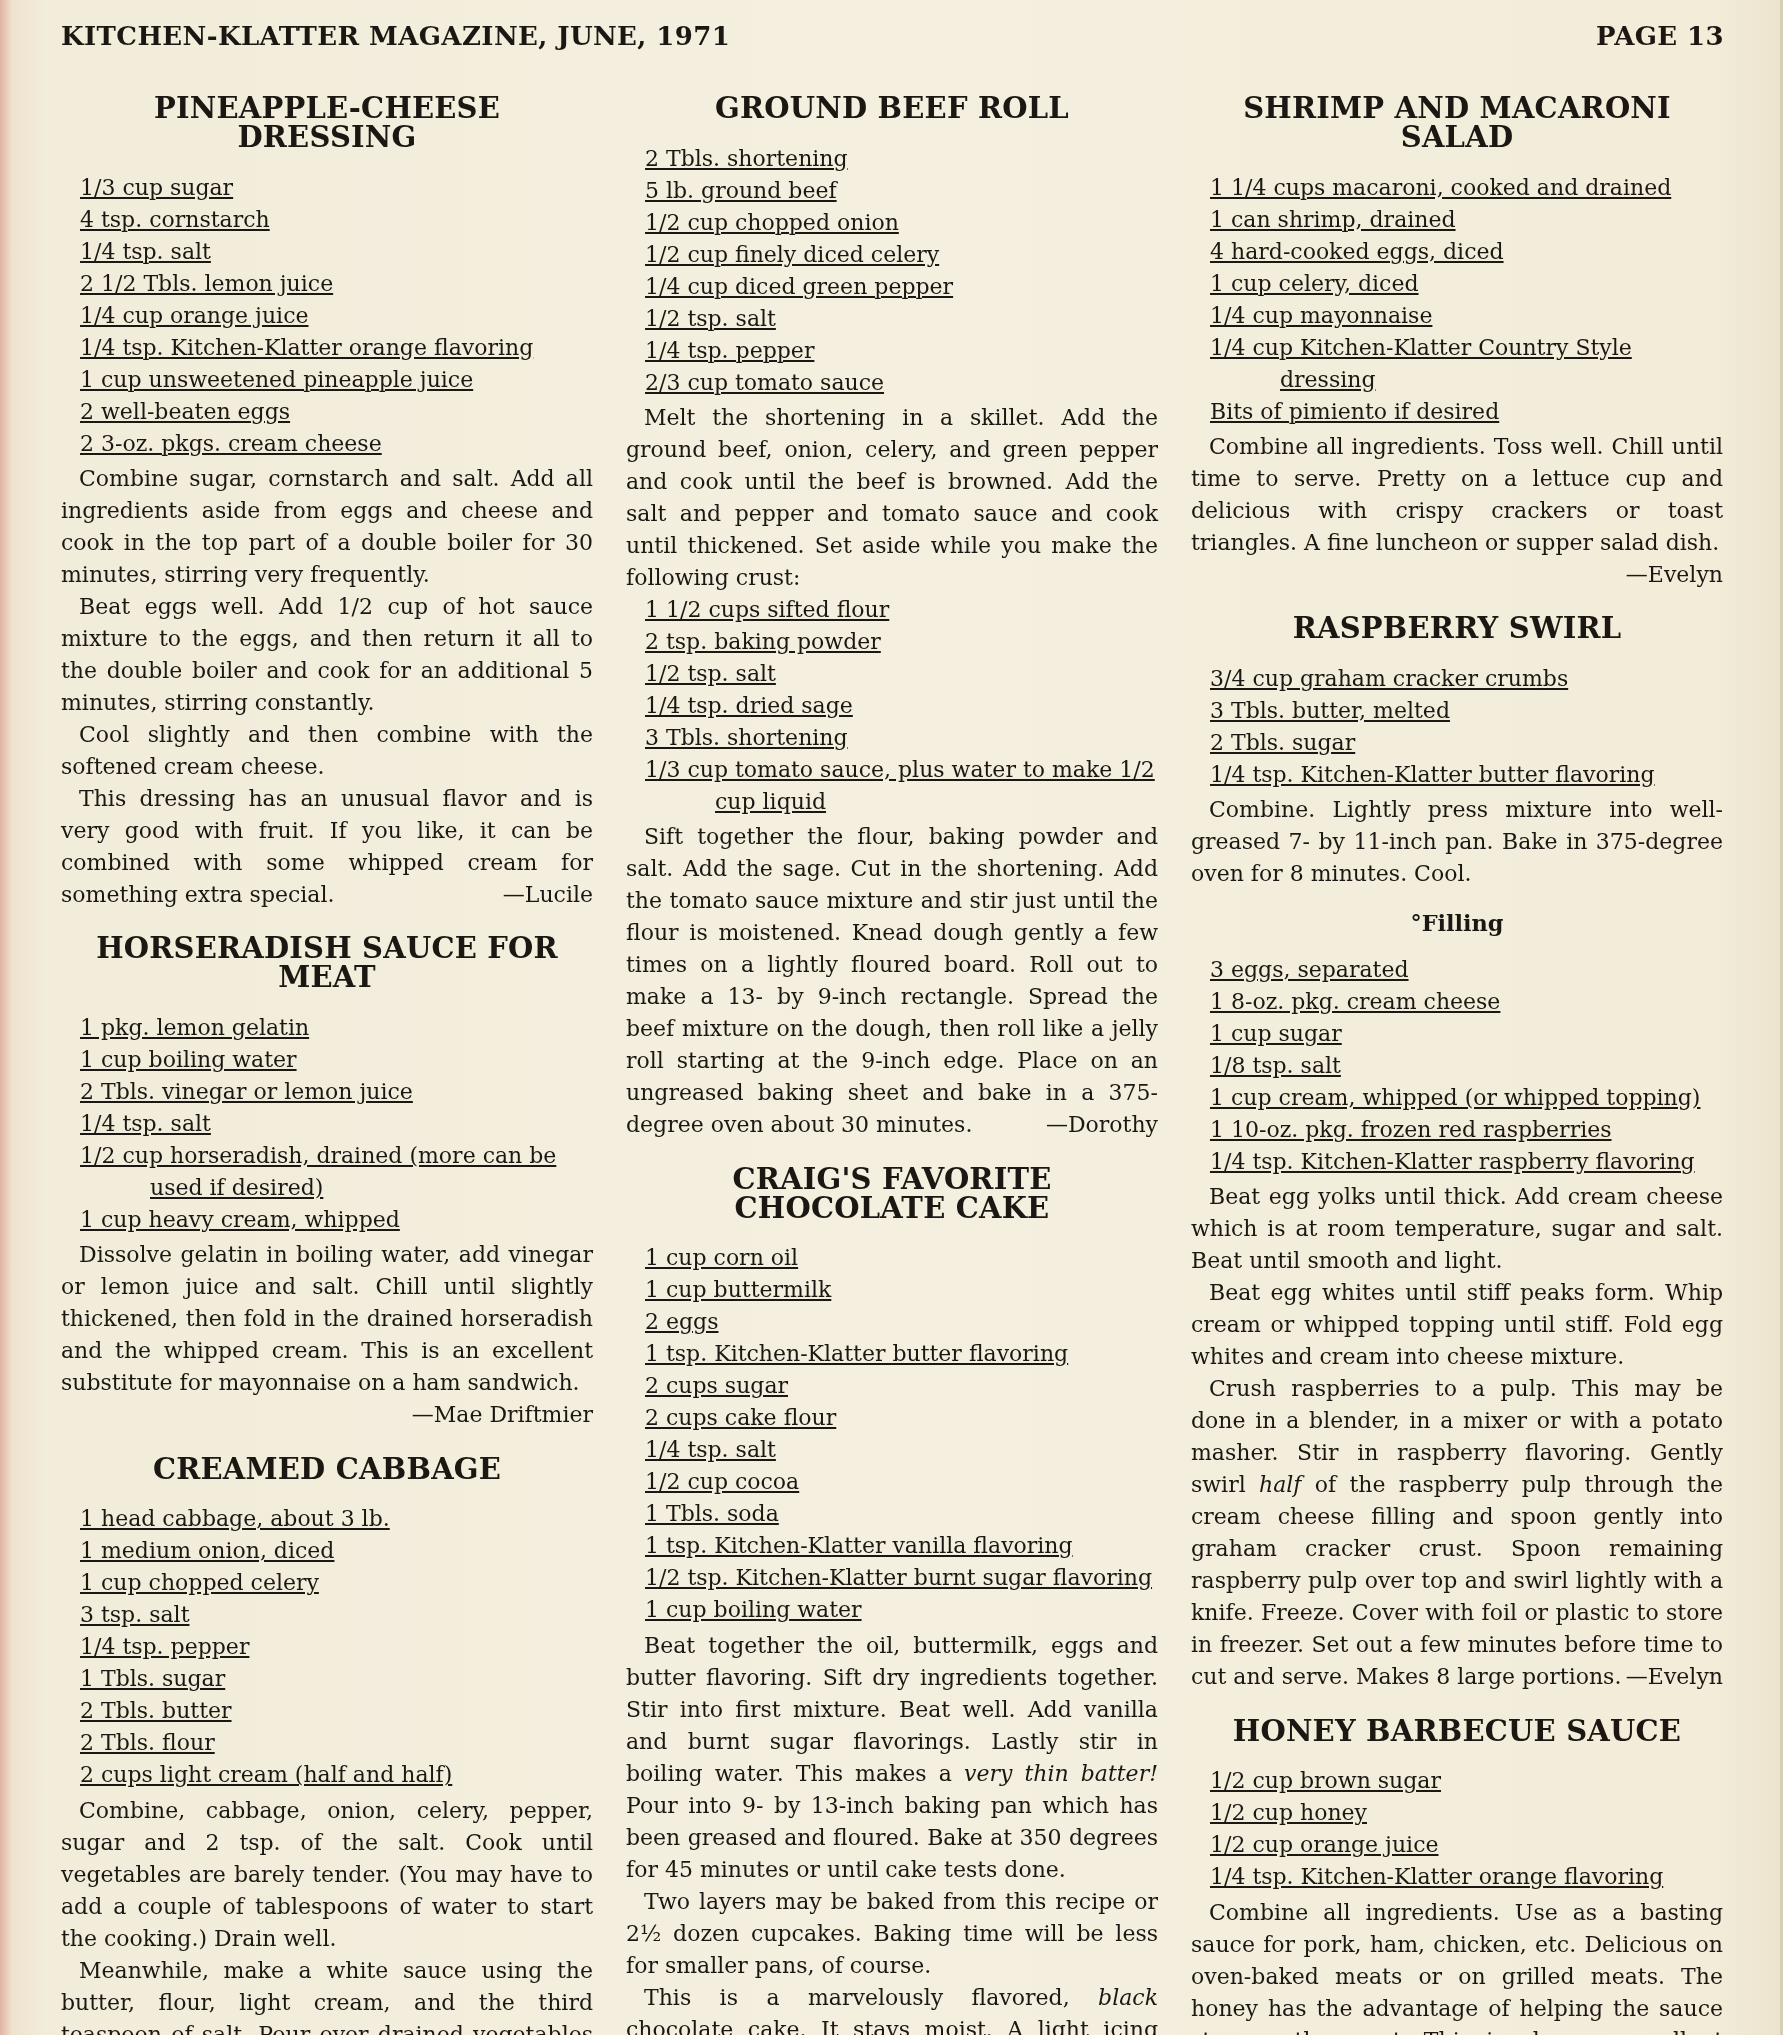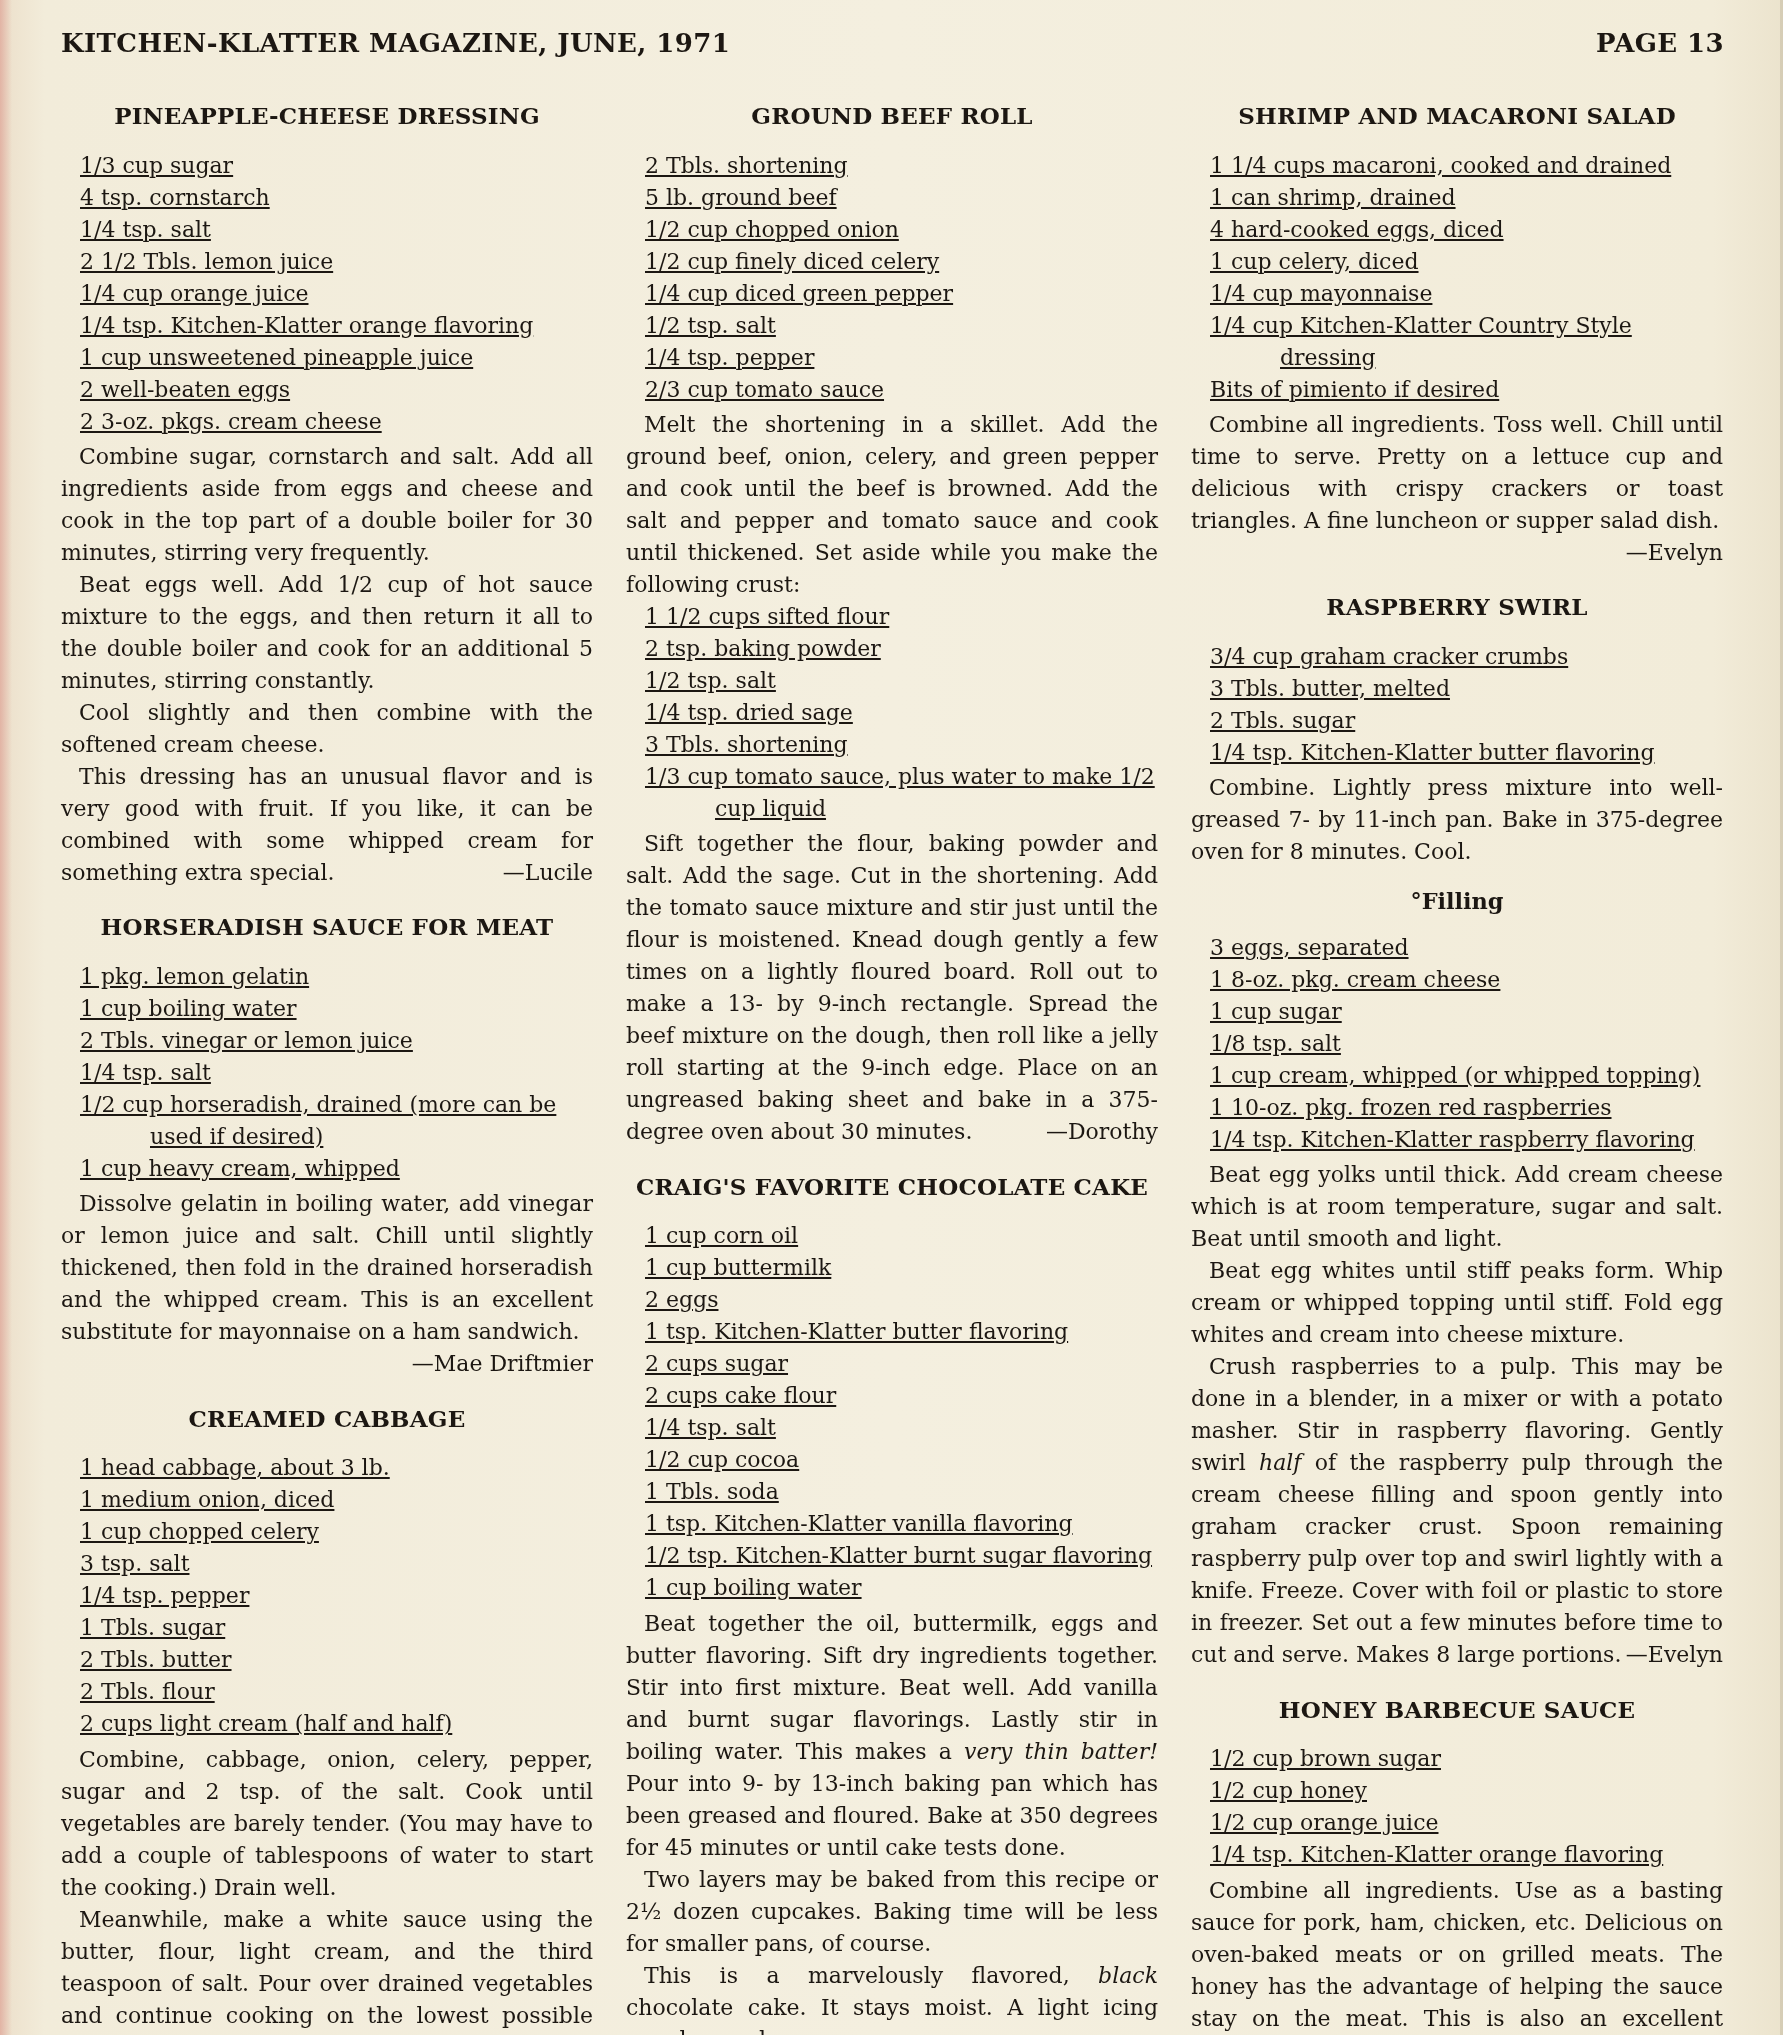--- a/index.html
+++ b/index.html
@@ -14,30 +14,30 @@
     content:""; position:absolute; left:0; top:0; width:12.2px; height:100%;
     background:linear-gradient(90deg,#dfa99b 0%,rgba(223,169,155,0) 100%);
     opacity:.8;
   }
   .page::after {
     content:""; position:absolute; right:0; top:0; width:4.1px; height:100%;
     background:rgba(120,105,80,.18);
   }
   .header {
     display:flex; justify-content:space-between; align-items:baseline;
-    padding:28px 60px 0 61px;
+    padding:21px 60px 0 61px;
     font-weight:bold; font-size:26px; letter-spacing:0.4px;
   }
   .columns {
     display:flex; gap:33px; padding:0 61px; margin-top:39px;
     align-items:flex-start;
   }
   .column { flex:1 1 0; min-width:0; }
   .title {
-    text-align:center; font-size:23px; font-weight:bold; letter-spacing:0.2px;
+    text-align:center; font-size:29px; font-weight:bold; letter-spacing:0.2px;
     line-height:29px; margin:23.6px 0 19.5px;
   }
   .recipe:first-child > .title { margin-top:4.1px; }
   .subheading {
     text-align:center; font-size:22.4px; font-weight:bold; line-height:28.5px;
     margin:19px 0 16.3px;
   }
   .ings { font-size:22px; line-height:32px; margin-bottom:3.3px;text-decoration:underline; }
   .ing { padding-left:89px; text-indent:-70px; }
   .para {

